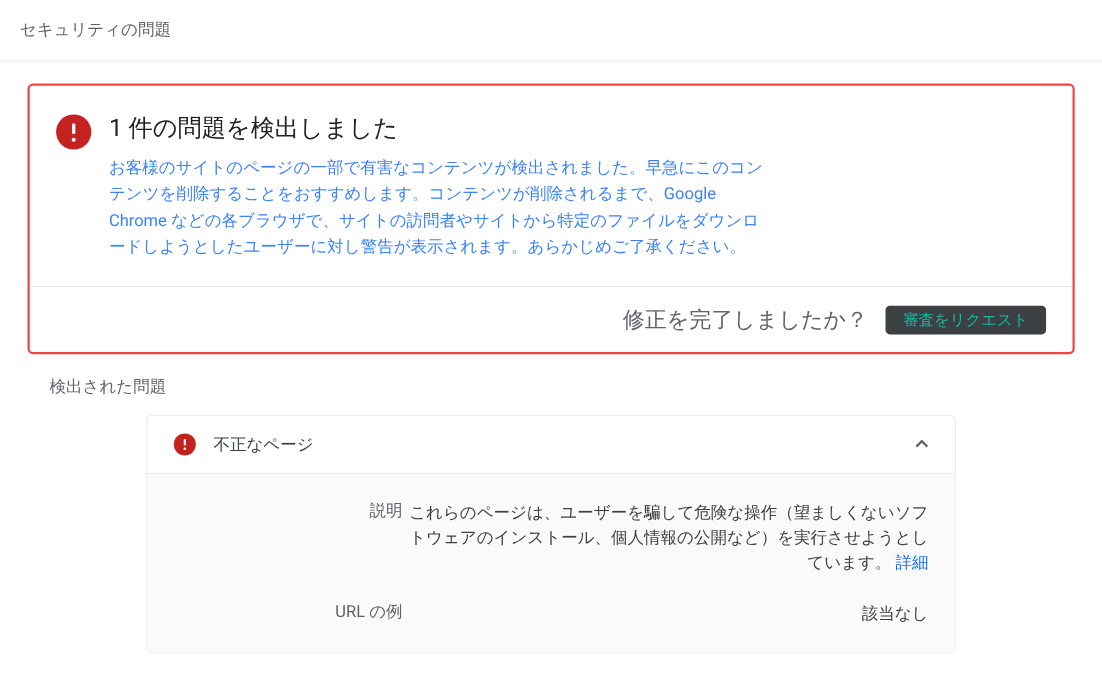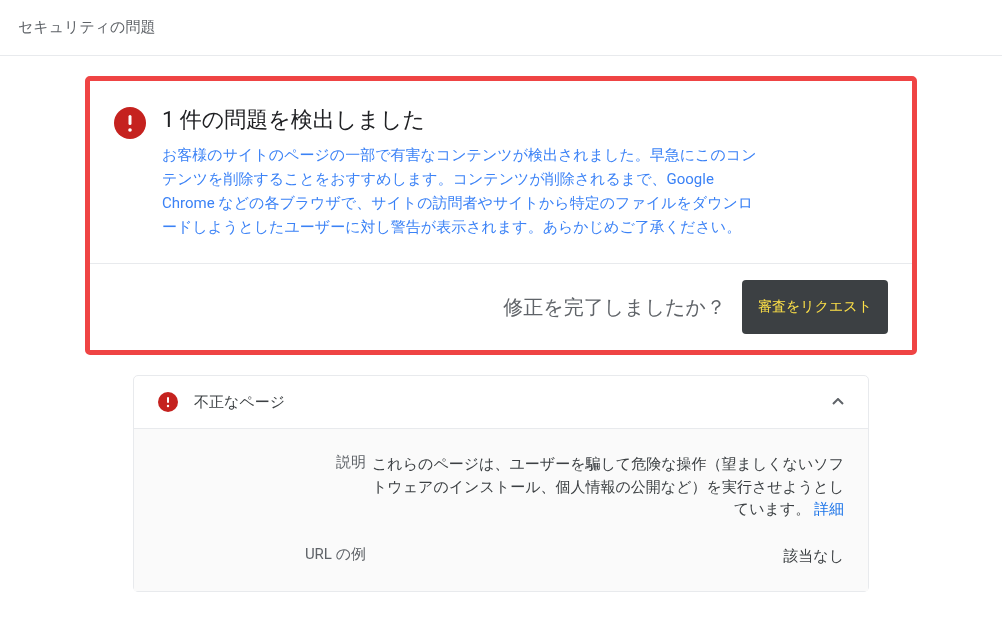--- a/index.html
+++ b/index.html
@@ -20,24 +20,24 @@
     .header h1 {
       font-size: 15px;
       font-weight: 400;
       color: #5f6368;
     }
     .content {
       padding: 20px 0 0 0;
     }
     .card {
       background: #fff;
-      border: 5px solid #ef4444;
+      border: 2px solid #ef4444;
       border-radius: 5px;
       margin: 0 auto 20px auto;
-      width: 832px;
+      width: 952px;
     }
     .alert-section {
       display: flex;
       padding: 24px 24px 24px 24px;
       gap: 16px;
     }
     .alert-icon {
       flex-shrink: 0;
       width: 32px;
       height: 32px;
@@ -73,23 +73,23 @@
       justify-content: flex-end;
       align-items: center;
       gap: 16px;
     }
     .action-text {
       font-size: 20px;
       color: #5f6368;
     }
     .btn {
       background: #3c4043;
-      color: #fde047;
+      color: #14b8a6;
       border: none;
-      padding: 18px 16px;
+      padding: 4px 16px;
       font-size: 14px;
       border-radius: 4px;
       cursor: pointer;
       font-family: inherit;
     }
     .section-title {
       width: 912px;
       margin: 0 auto 16px auto;
       font-size: 15px;
       color: #5f6368;
@@ -189,20 +189,21 @@
         <div class="alert-title">1 件の問題を検出しました</div>
         <div class="alert-desc">お客様のサイトのページの一部で有害なコンテンツが検出されました。早急にこのコンテンツを削除することをおすすめします。コンテンツが削除されるまで、Google Chrome などの各ブラウザで、サイトの訪問者やサイトから特定のファイルをダウンロードしようとしたユーザーに対し警告が表示されます。あらかじめご了承ください。</div>
       </div>
     </div>
     <div class="action-row">
       <span class="action-text">修正を完了しましたか？</span>
       <button class="btn">審査をリクエスト</button>
     </div>
   </div>
 
+  <div class="section-title">検出された問題</div>
 
   <div class="issue-card">
     <div class="issue-header">
       <div class="issue-header-left">
         <div class="issue-icon">
           <svg width="4" height="12" viewBox="0 0 4 12">
               <rect x="1" y="1" width="2" height="6" fill="white" rx="1"></rect>
               <circle cx="2" cy="10" r="1.2" fill="white"></circle>
             </svg>
         </div>

